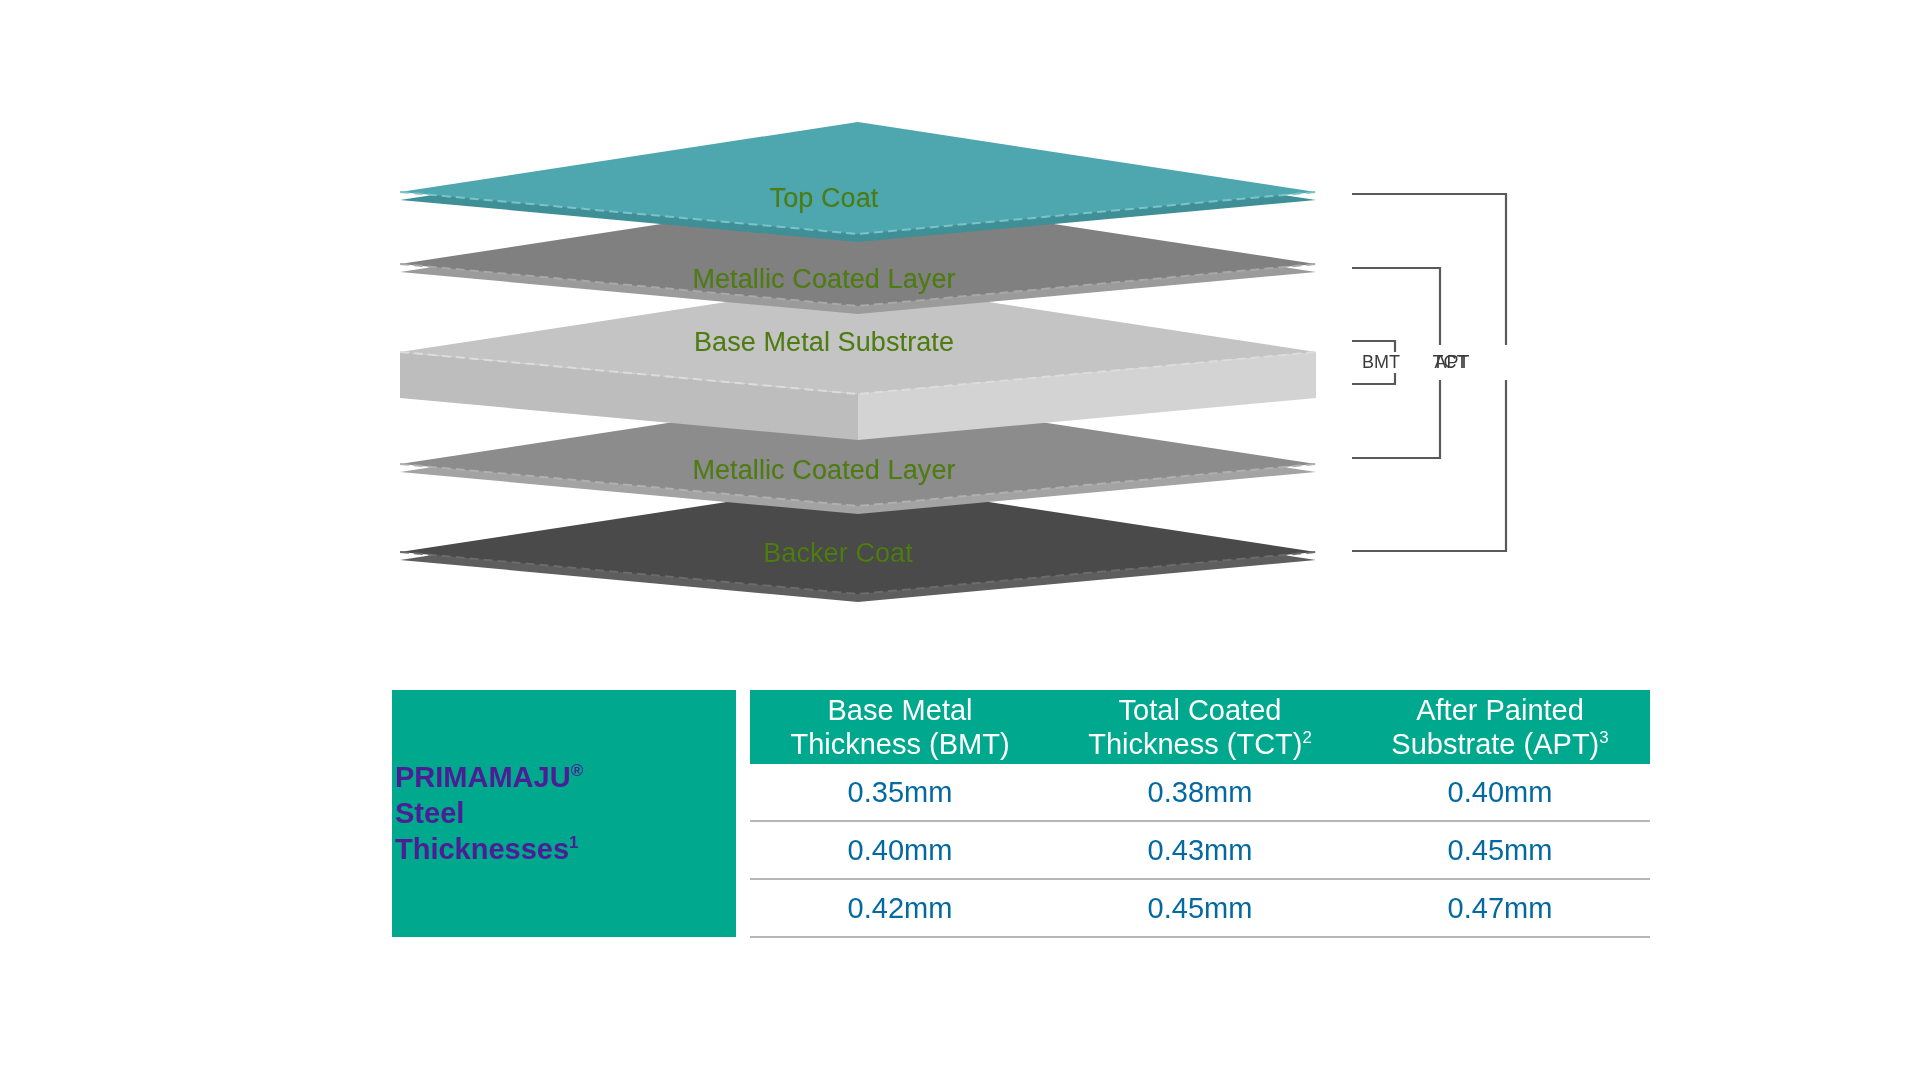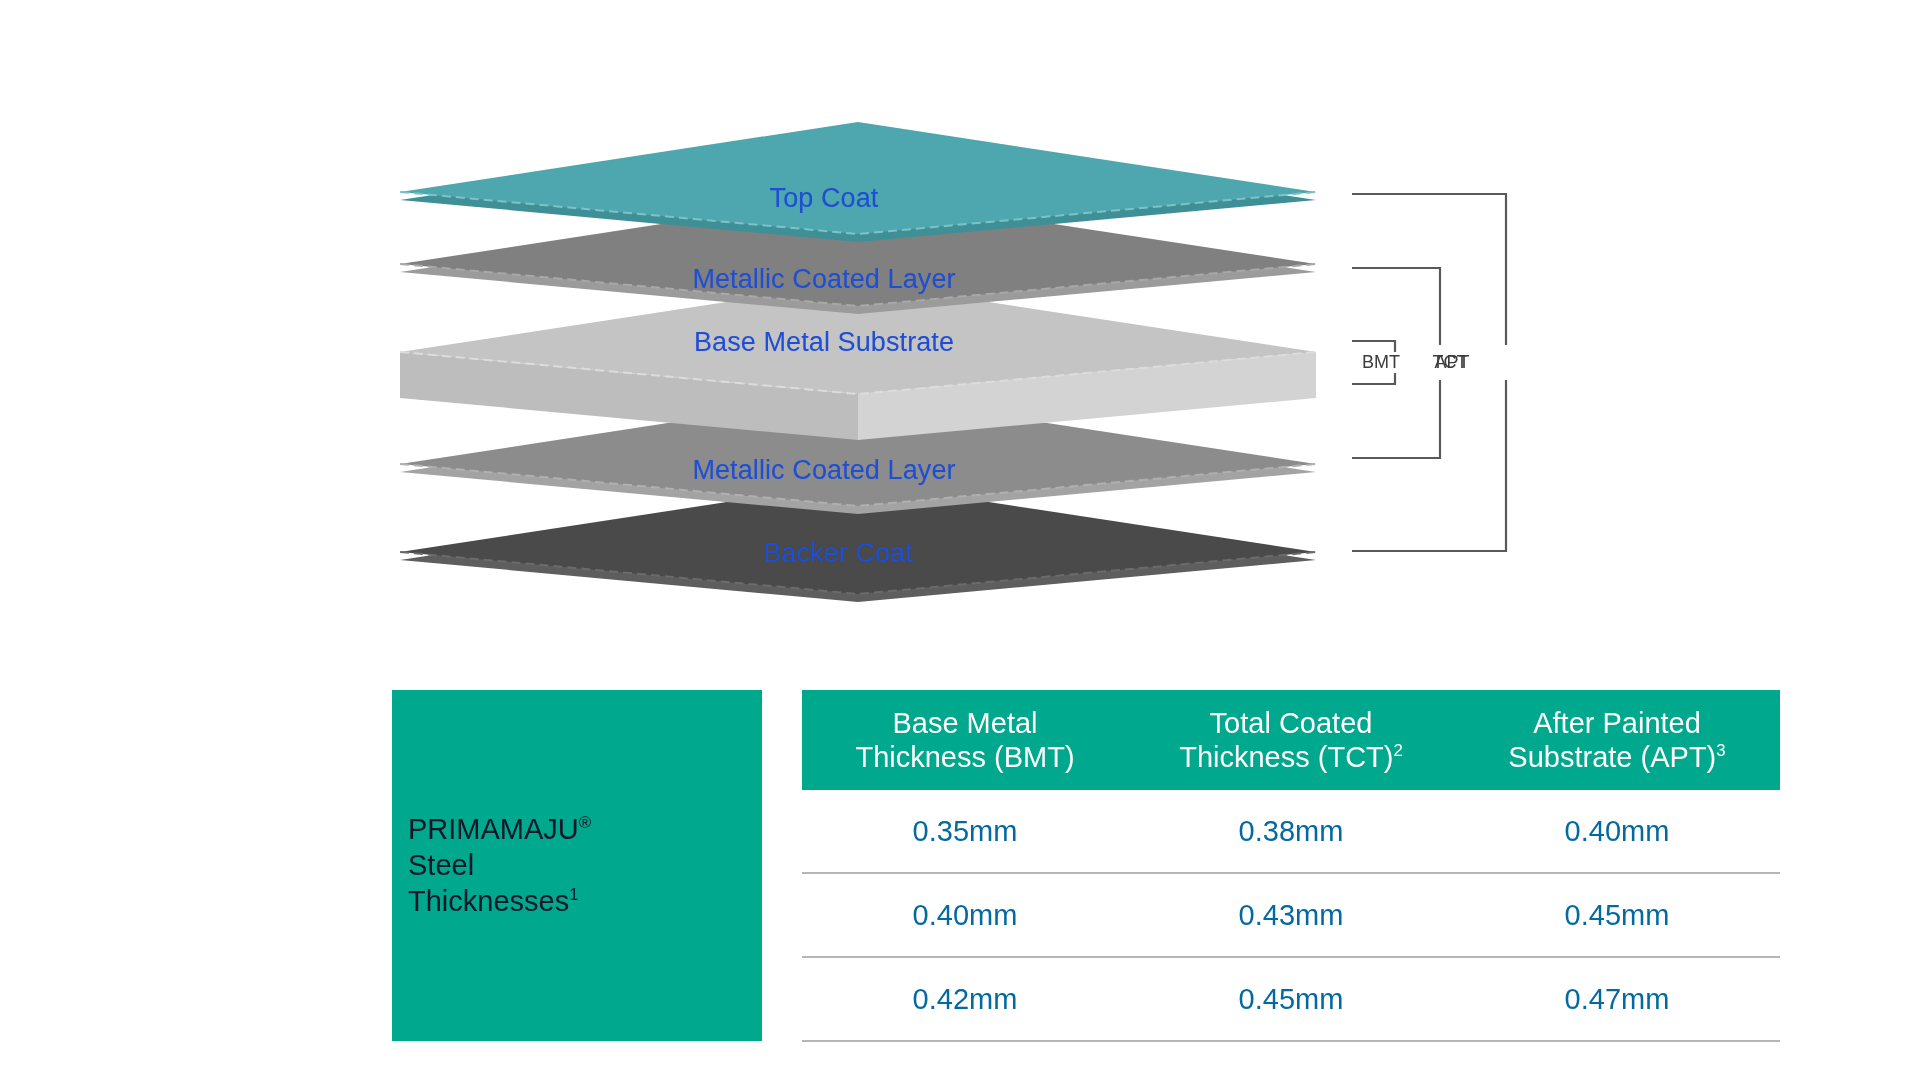--- a/index.html
+++ b/index.html
@@ -31,21 +31,21 @@
     height: 640px;
   }
   #layer-svg {
     position: absolute;
     left: 0;
     top: 0;
     display: block;
   }
   .layer-label {
     position: absolute;
-    color: #1d4ed8;
+    color: #4d7c0f;
     font-size: 27px;
     font-family: "Liberation Sans", sans-serif;
     white-space: nowrap;
     transform: translate(-50%, -50%);
     letter-spacing: 0.1px;
     text-shadow: 0 0 1px rgba(0,0,0,0.10);
     pointer-events: none;
   }
   .bracket-label {
     position: absolute;
@@ -62,33 +62,33 @@
     left: 392px;
     top: 690px;
     width: 1165px;
   }
   table.spec {
     border-collapse: collapse;
     width: 1165px;
     table-layout: fixed;
   }
   table.spec td, table.spec th {
-    padding: 16px;
+    padding: 3px;
     margin: 0;
   }
   .brand-cell {
     width: 338px;
     background: #00a88e;
-    color: #0f172a;
+    color: #4c1d95;
     font-size: 29px;
     line-height: 1.23;
     text-align: left;
     vertical-align: middle;
     padding: 0 0 0 30px;
-    font-weight: normal;
+    font-weight: bold;
   }
   .hdr-cell {
     background: #00a88e;
     color: #ffffff;
     font-size: 29px;
     line-height: 1.18;
     text-align: center;
     vertical-align: top;
     padding: 16px 4px 18px 4px;
     font-weight: normal;

